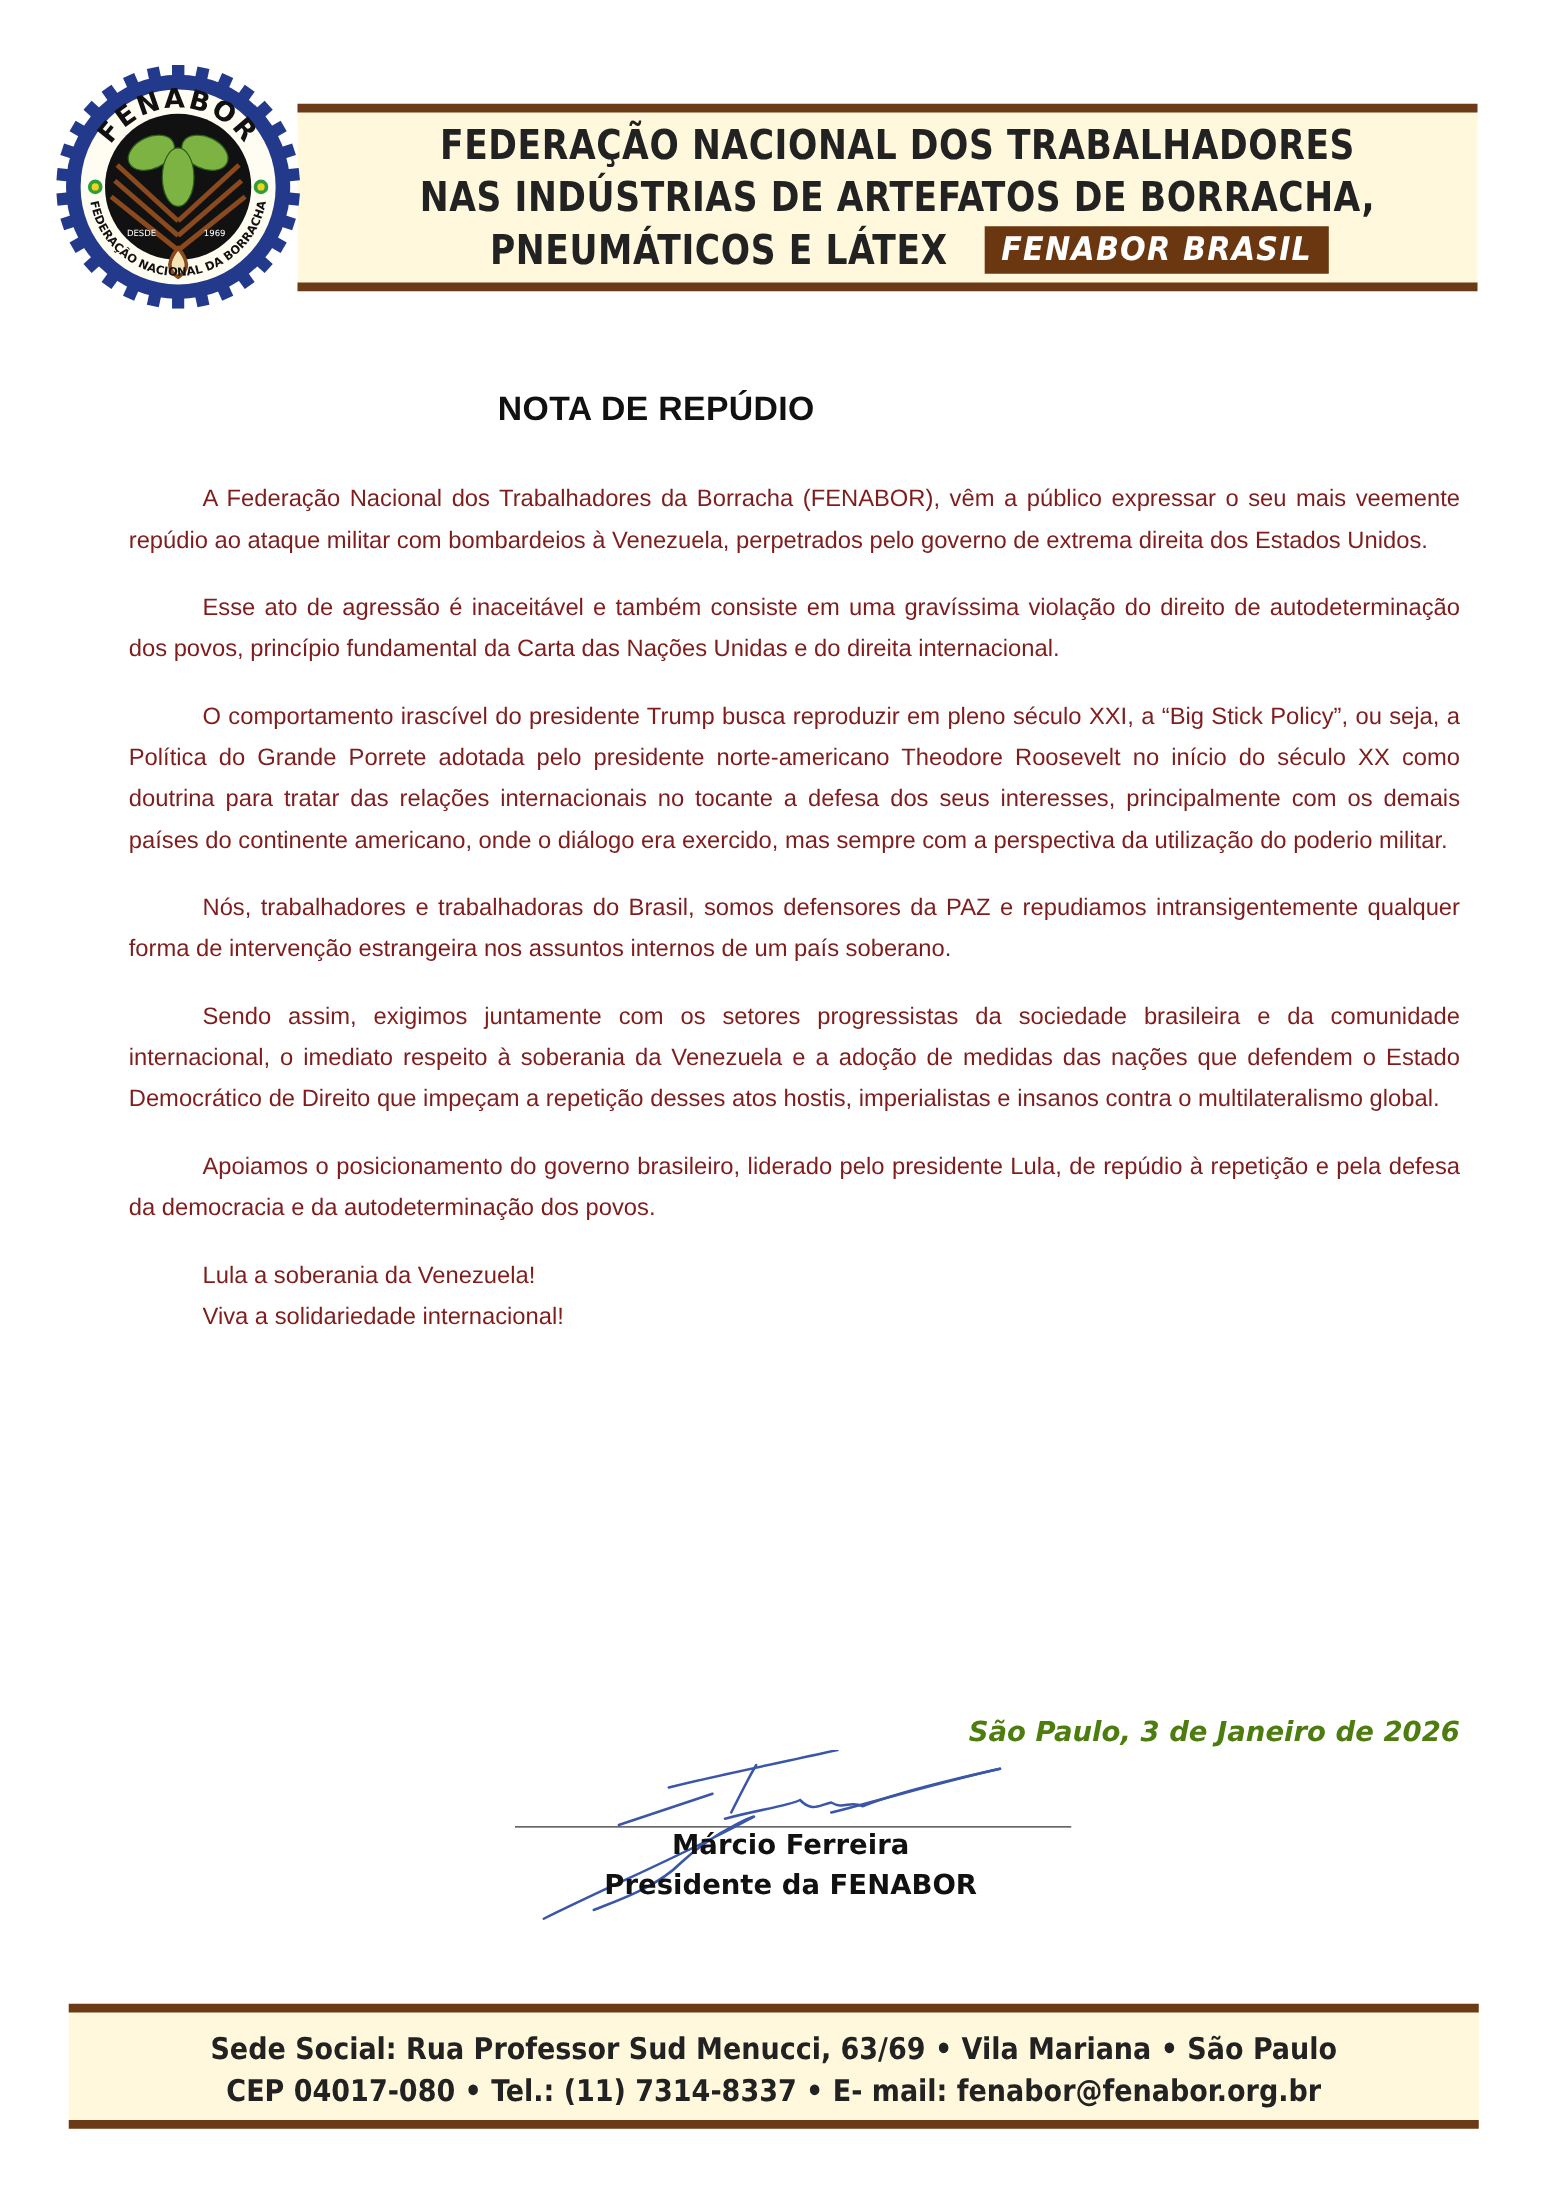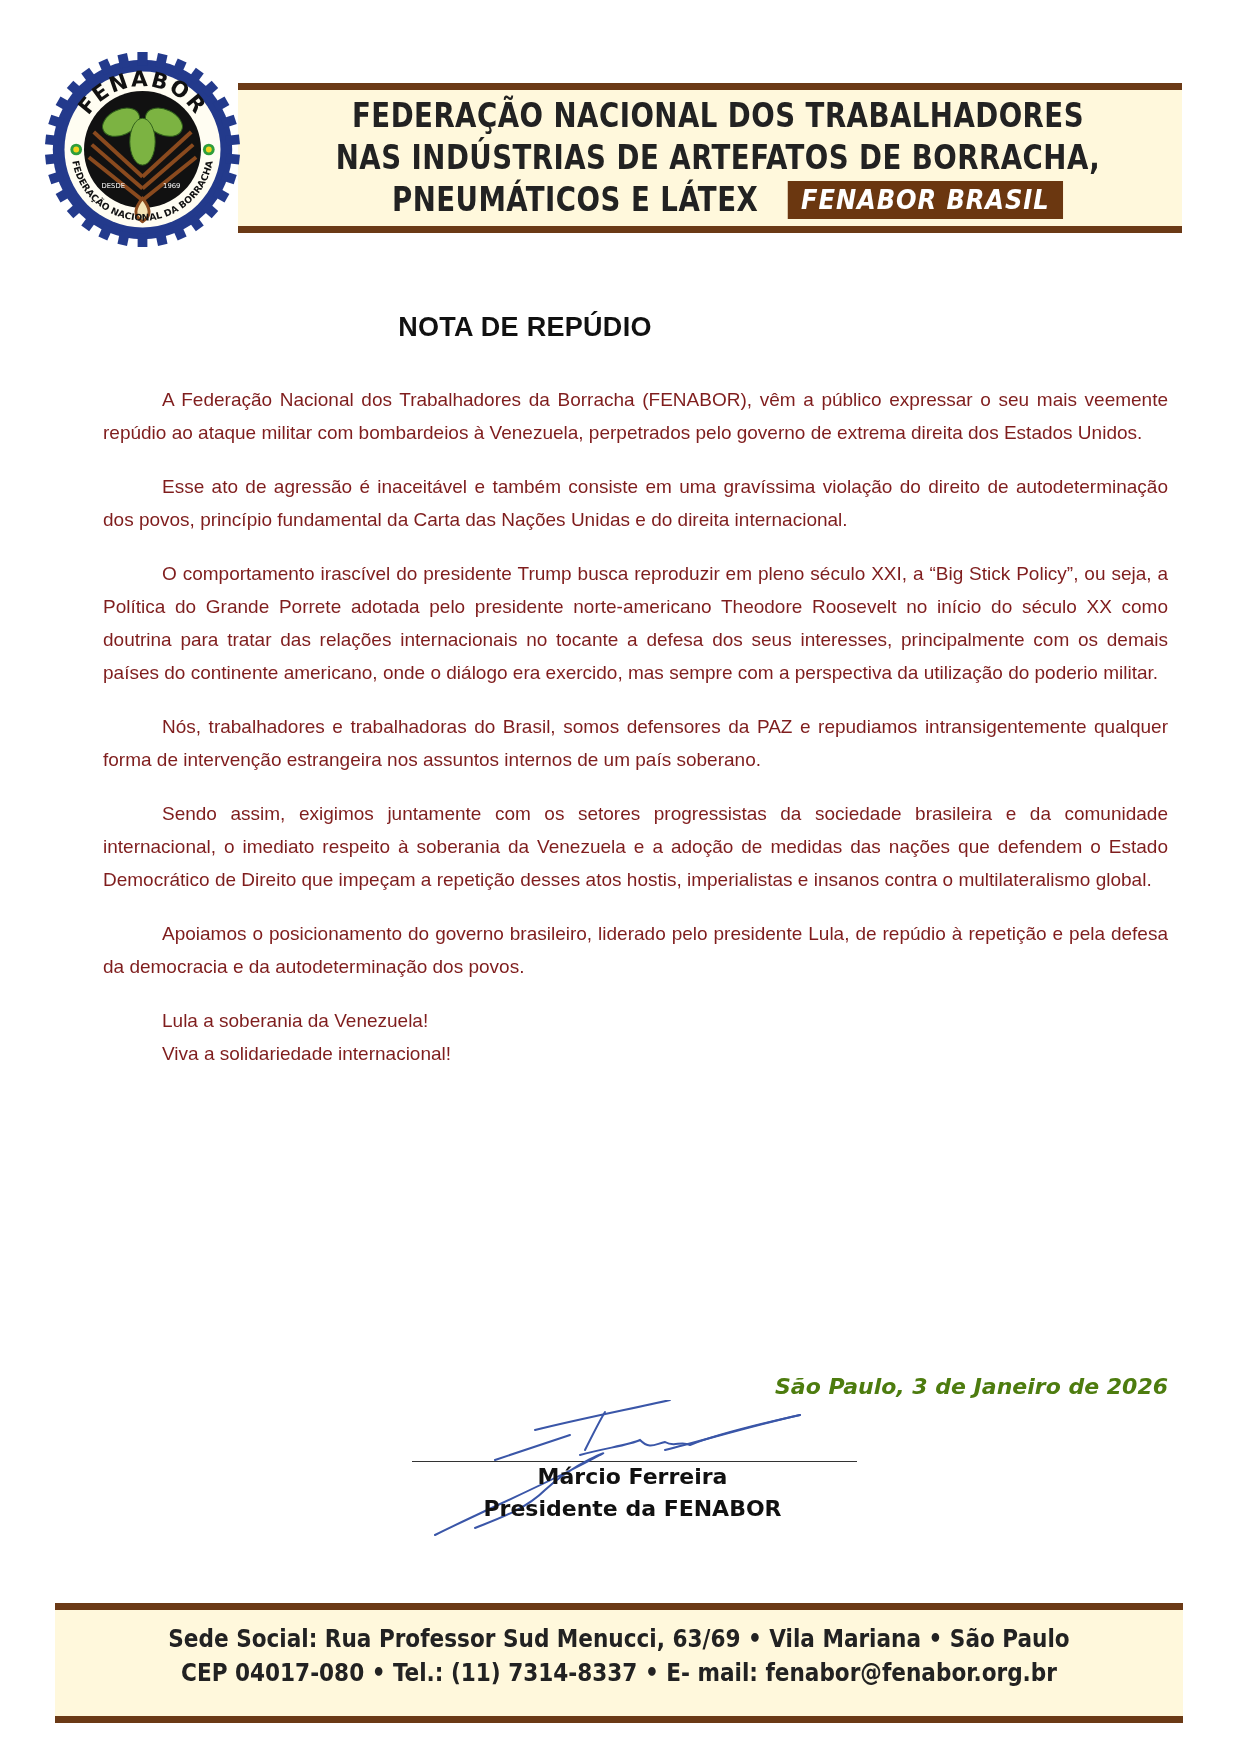--- a/index.html
+++ b/index.html
@@ -33,21 +33,21 @@
 
   
   .sig-line { position: absolute; left: 412px; top: 1461px; width: 445px; border-top: 1.5px solid #333; }
   .signature { position: absolute; left: 425px; top: 1400px; width: 400px; height: 140px; }
   .signer-name { position: absolute; left: 0; width: 1265px; top: 1464px; text-align: center;
                  font-family: "DejaVu Sans", sans-serif; font-weight: bold; font-size: 22px; }
   .signer-role { position: absolute; left: 0; width: 1265px; top: 1496px; text-align: center;
                  font-family: "DejaVu Sans", sans-serif; font-weight: bold; font-size: 22px; }
 
   
-  .footer { position: absolute; left: 55px; top: 1603px; width: 1128px; height: 120px;
+  .footer { position: absolute; left: 55px; top: 1603px; width: 1128px; height: 100px;
             background: #fff8dc; border-top: 7px solid #6b3a16; border-bottom: 7px solid #6b3a16; box-sizing: border-box;
             text-align: center; font-family: "DejaVu Sans Condensed", "DejaVu Sans", sans-serif; font-weight: bold; color: #222;
             font-size: 24px; line-height: 34px; padding-top: 12px; }
   .footer div { white-space: nowrap; }
 </style>
 </head>
 <body>
 
 <div class="header-band"></div>
 

